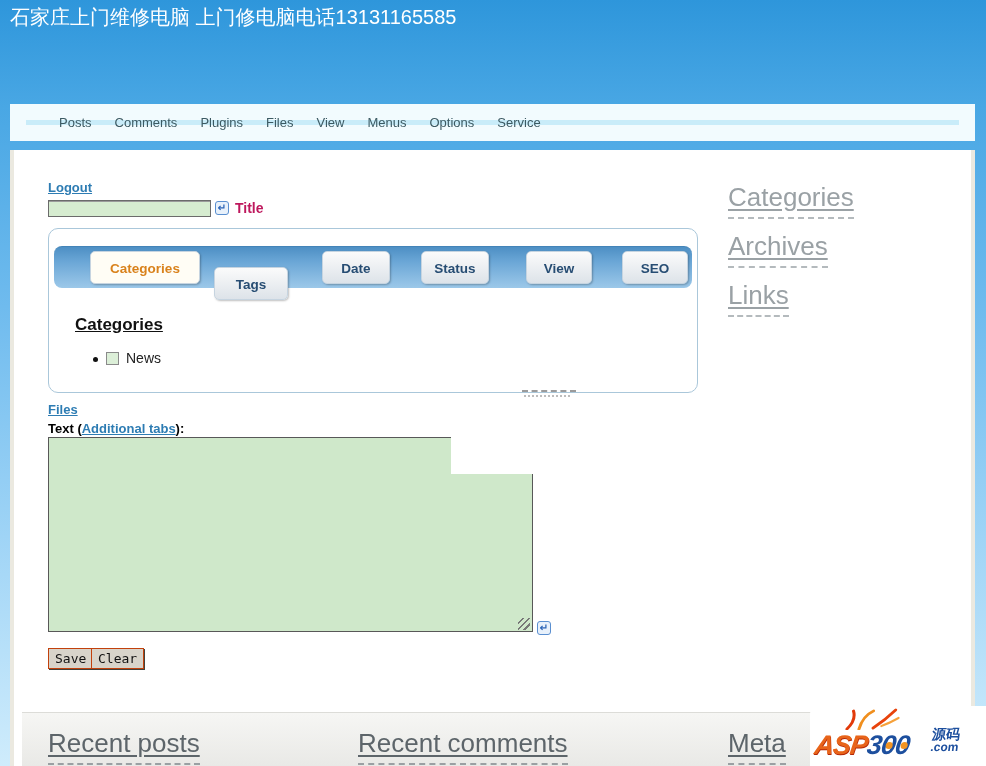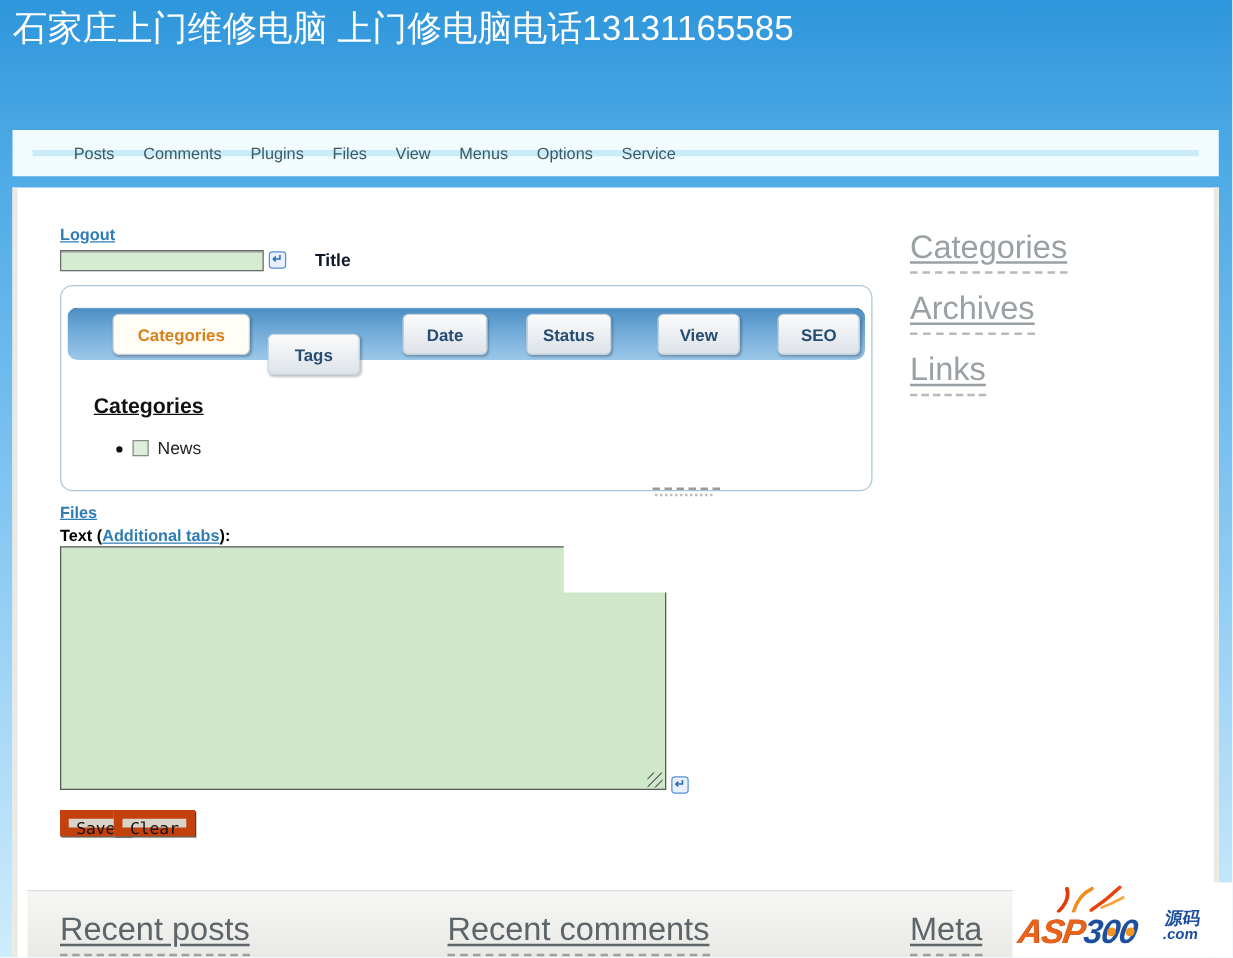--- a/index.html
+++ b/index.html
@@ -6,21 +6,21 @@
   html,body { width:986px; height:766px; }
   body { font-family:"Liberation Sans", sans-serif; }
 
   .page {
     position:relative; width:986px; height:766px; overflow:hidden;
     background:linear-gradient(180deg,#2e96db 0%,#49a7e4 14%,#6fbbee 40%,#9fd4f6 70%,#cfecfc 100%);
   }
 
   
   .hdr-title {
-    position:absolute; left:10px; top:4px; color:#fff; font-size:28px;
+    position:absolute; left:10px; top:4px; color:#fff; font-size:20px;
     white-space:nowrap; letter-spacing:0;
   }
   .hdr-sub {
     position:absolute; left:706px; top:21px; color:#fff; font-size:12.5px; line-height:17px;
   }
 
   
   .navwrap {
     position:absolute; left:10px; top:104px; width:965px; height:37px;
     background:#f2fbfe; padding:16px;
@@ -43,21 +43,21 @@
     position:absolute; left:38px; top:50px; width:163px; height:17px;
     background:#d6ecd0; border:1px solid #6b6b6b; box-shadow:inset 0 1px 0 #9a9a9a;
     font-size:12px; padding:0 3px;
   }
   .enter-icon {
     display:inline-block; width:14px; height:14px; line-height:12px; text-align:center;
     background:#e8f1fb; border:1px solid #5a8fd0; border-radius:3px;
     color:#2f67b8; font-size:10px; font-weight:bold; cursor:pointer;
   }
   .enter-1 { position:absolute; left:205px; top:51px; }
-  .title-label { position:absolute; left:242px; top:50px; font-size:14px; font-weight:bold; color:#0f172a; }
+  .title-label { position:absolute; left:225px; top:50px; font-size:14px; font-weight:bold; color:#be185d; }
 
   
   .panel {
     position:absolute; left:38px; top:78px; width:650px; height:165px;
     background:#fff; border:1px solid #aac7da; border-radius:10px;
   }
   .tabbar {
     position:absolute; left:5px; top:17px; width:638px; height:42px; border-radius:8px;
     background:linear-gradient(180deg,#4d8fc4 0%,#6aa6d6 35%,#9cc8e9 100%);
     border-top:1px solid #4384b8;
@@ -103,21 +103,21 @@
   }
   .resize-handle {
     position:absolute; left:508px; top:468px; width:12px; height:12px; z-index:2; cursor:nwse-resize;
     background:repeating-linear-gradient(135deg, transparent 0 3px, #777 3px 4.5px);
   }
   .enter-2 { position:absolute; left:527px; top:471px; }
 
   .btn {
     position:absolute; top:498px; height:21px; padding:1px 6px 2px;
     font-family:"DejaVu Sans Mono", monospace; font-size:13px; color:#111;
-    background:#d8d4ca; border:7px solid #c2410c; box-shadow:1px 1px 0 #44423a; cursor:pointer;
+    background:#d8d4ca; border:1px solid #c2410c; box-shadow:1px 1px 0 #44423a; cursor:pointer;
   }
   .btn.save { left:38px; }
   .btn.clear { left:81px; }
 
   
   .side-head {
     position:absolute; left:718px; font-size:26px; color:#9aa1a5; cursor:pointer;
     text-decoration:underline; text-underline-offset:3px;
     border-bottom:2px dashed #b4babd; padding-bottom:4px; display:inline-block;
   }

